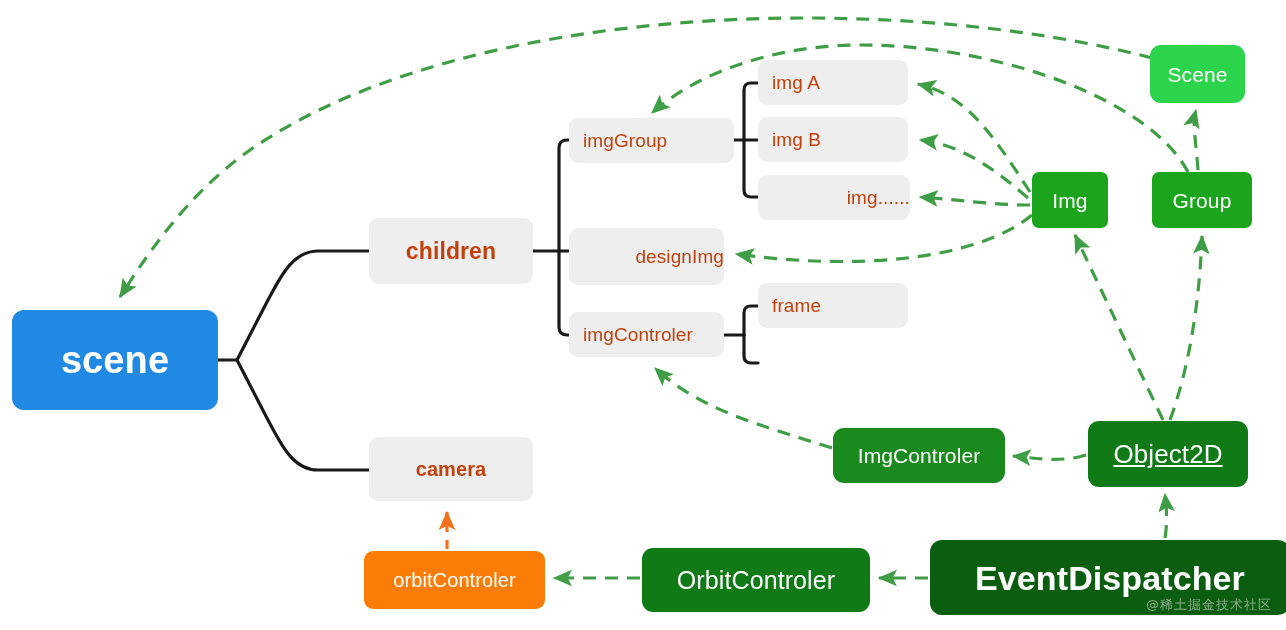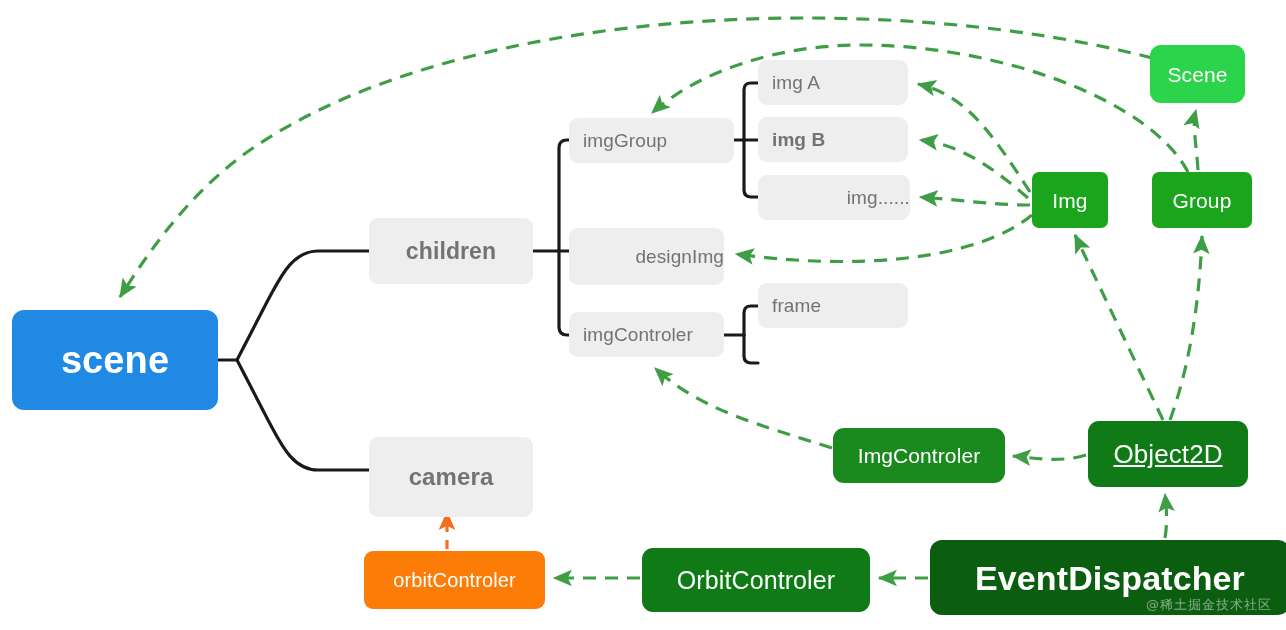--- a/index.html
+++ b/index.html
@@ -33,21 +33,21 @@
   }
   
   .n-root {
     background: #2089e4;
     color: #ffffff;
     font-weight: bold;
     border-radius: 12px;
   }
   .n-gray {
     background: #eeeeee;
-    color: #737373;
+    color: #c2410c;
     border-radius: 9px;
   }
   .n-gray-bold { font-weight: bold; }
   .n-orange {
     background: #fb7d08;
     color: #ffffff;
     border-radius: 9px;
   }
   .n-green-light {
     background: #2bd44a;
@@ -161,41 +161,41 @@
   </svg>
 
   <div class="node n-root" style="left:12px; top:310px; width:206px; height:100px; font-size:38px;">
     <span>scene</span>
   </div>
 
   <div class="node n-gray n-gray-bold" style="left:369px; top:218px; width:164px; height:66px; font-size:23px;">
     <span>children</span>
   </div>
 
-  <div class="node n-gray n-gray-bold" style="left:369px; top:437px; width:164px; height:80px; font-size:24px;">
+  <div class="node n-gray n-gray-bold" style="left:369px; top:437px; width:164px; height:64px; font-size:20px;">
     <span>camera</span>
   </div>
 
   <div class="node n-gray" style="left:569px; top:118px; width:165px; height:45px; font-size:19px; justify-content:flex-start; padding-left:14px;">
     <span>imgGroup</span>
   </div>
 
   <div class="node n-gray" style="left:569px; top:228px; width:155px; height:57px; font-size:19px; justify-content:flex-end; padding-left:14px;">
     <span>designImg</span>
   </div>
 
   <div class="node n-gray" style="left:569px; top:312px; width:155px; height:45px; font-size:19px; justify-content:flex-start; padding-left:14px;">
     <span>imgControler</span>
   </div>
 
   <div class="node n-gray" style="left:758px; top:60px; width:150px; height:45px; font-size:19px; justify-content:flex-start; padding-left:14px;">
     <span>img A</span>
   </div>
 
-  <div class="node n-gray" style="left:758px; top:117px; width:150px; height:45px; font-size:19px; justify-content:flex-start; padding-left:14px;font-weight:bold;">
+  <div class="node n-gray" style="left:758px; top:117px; width:150px; height:45px; font-size:19px; justify-content:flex-start; padding-left:14px;">
     <span>img B</span>
   </div>
 
   <div class="node n-gray" style="left:758px; top:175px; width:152px; height:45px; font-size:19px; justify-content:flex-end; padding-left:14px;">
     <span>img......</span>
   </div>
 
   <div class="node n-gray" style="left:758px; top:283px; width:150px; height:45px; font-size:19px; justify-content:flex-start; padding-left:14px;">
     <span>frame</span>
   </div>

